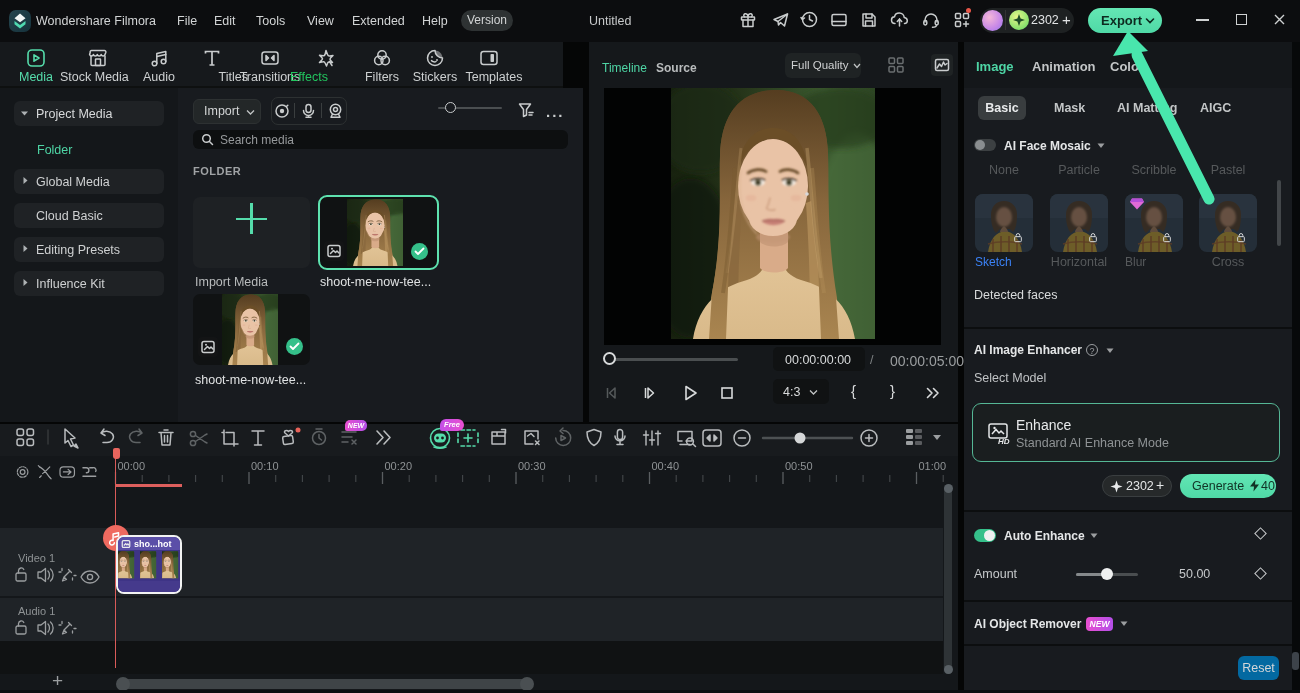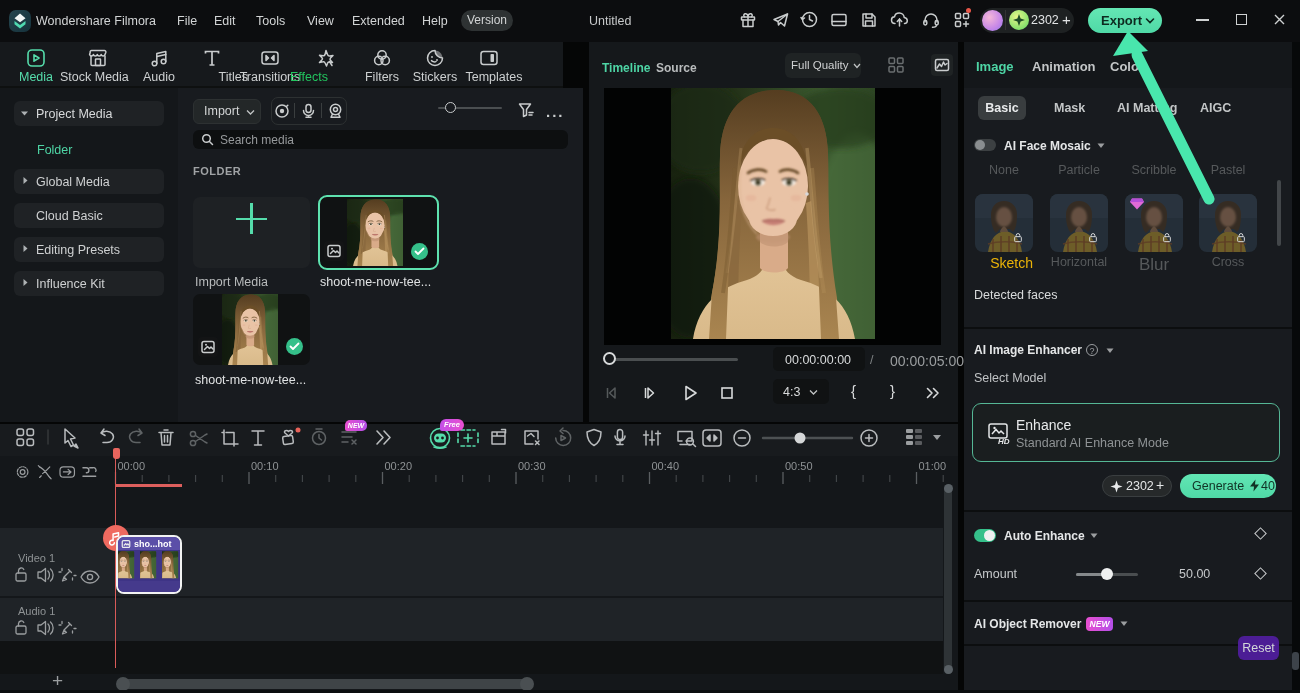--- a/index.html
+++ b/index.html
@@ -385,21 +385,21 @@
         </g>
       </svg>
   <div class="abs" style="left:108px;top:250px;width:17px;height:17px;background:#35c08a;border-radius:50%"></div>
   <svg class="abs" style="left:111px;top:254px" width="11" height="9" viewBox="0 0 11 9">
         <path d="M1.5 4.5 L4 7 L9.5 1.5" stroke="#fff" stroke-width="1.8" fill="none" stroke-linecap="round" stroke-linejoin="round"></path>
       </svg>
   <div class="abs" style="left:17px;top:285px;color:#e0e2e3;font-size:12.5px">shoot-me-now-tee...</div>
 </div>
 
 <div class="abs" style="left:589px;top:42px;width:369px;height:380px;background:#15181b">
-  <div class="abs" style="left:13px;top:19px;color:#4ed5a5;font-size:12px;font-weight:bold">Timeline</div>
+  <div class="abs" style="left:13px;top:19px;color:#4ed5a5;font-size:12px;font-weight:normal">Timeline</div>
   <div class="abs" style="left:67px;top:19px;color:#b9bcbd;font-size:12px;font-weight:bold">Source</div>
   <div class="abs" style="left:196px;top:11px;width:76px;height:25px;background:#1f2324;border-radius:6px"></div>
   <div class="abs" style="left:202px;top:17px;color:#cfd1d2;font-size:11.5px">Full Quality</div>
   <svg class="abs" style="left:264px;top:21px" width="8" height="6" viewBox="0 0 8 6">
         <path d="M1 1 L4 4.5 L7 1" stroke="#c0c3c4" stroke-width="1.2" fill="none"></path>
       </svg>
   <svg class="abs" style="left:297px;top:13px" width="20" height="20" viewBox="0 0 20 20">
         <g class="icond" stroke-width="1.4">
           <rect x="3" y="3" width="5.5" height="5.5" rx="1"></rect>
           <rect x="11.5" y="3" width="5.5" height="5.5" rx="1"></rect>
@@ -517,23 +517,23 @@
           <rect x="2" y="5.5" width="8" height="6" rx="1"></rect>
           <path d="M3.8 5.5 V4 a2.2 2.2 0 0 1 4.4 0 V5.5"></path>
         </g>
       </svg>
 
   <svg class="abs" style="left:165px;top:155px" width="16" height="14" viewBox="0 0 16 14">
         <path d="M3 1.5 H13 L15 5 L8 12.5 L1 5 Z" fill="#e06ad6"></path>
         <path d="M3 1.5 H13 L15 5 H1 Z" fill="#b44fd8"></path>
       </svg>
 
-  <div class="abs" style="left:11px;top:213px;width:58px;text-align:right;color:#eab308;font-size:14px">Sketch</div>
+  <div class="abs" style="left:11px;top:213px;width:58px;text-align:left;color:#3b82f6;font-size:12px">Sketch</div>
   <div class="abs" style="left:81px;top:213px;width:68px;text-align:center;color:#56595b;font-size:12.5px">Horizontal</div>
-  <div class="abs" style="left:161px;top:213px;width:58px;text-align:center;color:#56595b;font-size:17px">Blur</div>
+  <div class="abs" style="left:161px;top:213px;width:58px;color:#56595b;font-size:12px">Blur</div>
   <div class="abs" style="left:235px;top:213px;width:58px;text-align:center;color:#56595b;font-size:12.5px">Cross</div>
   <div class="abs" style="left:10px;top:246px;color:#d8dadb;font-size:12.5px">Detected faces</div>
   <div class="abs" style="left:0;top:285px;width:336px;height:2px;background:#0c0e0f"></div>
 
   <div class="abs" style="left:10px;top:301px;color:#e4e6e7;font-size:12px;font-weight:bold">AI Image Enhancer</div>
   <div class="abs" style="left:122px;top:302px;width:12px;height:12px;border:1px solid #9a9da0;border-radius:50%;color:#9a9da0;font-size:9px;text-align:center;line-height:12px">?</div>
   <svg class="abs" style="left:142px;top:306px" width="8" height="6" viewBox="0 0 8 6">
         <path d="M0.5 0.5 L4 5 L7.5 0.5 Z" fill="#9b9ea0"></path>
       </svg>
   <div class="abs" style="left:10px;top:329px;color:#c0c3c5;font-size:12.5px">Select Model</div>
@@ -580,21 +580,21 @@
   <div class="abs" style="left:292px;top:527px;width:9px;height:9px;border:1.4px solid #c9cccd;transform:rotate(45deg)"></div>
   <div class="abs" style="left:0;top:558px;width:336px;height:2px;background:#0c0e0f"></div>
 
   <div class="abs" style="left:10px;top:575px;color:#e4e6e7;font-size:12px;font-weight:bold">AI Object Remover</div>
   <div class="abs" style="left:122px;top:575px;width:27px;height:14px;background:linear-gradient(90deg,#e84fd0,#b44fe8);border-radius:4px;color:#fff;font-size:8.5px;font-weight:bold;font-style:italic;text-align:center;line-height:14px">NEW</div>
   <svg class="abs" style="left:156px;top:579px" width="8" height="6" viewBox="0 0 8 6">
         <path d="M0.5 0.5 L4 5 L7.5 0.5 Z" fill="#9b9ea0"></path>
       </svg>
   <div class="abs" style="left:0;top:602px;width:336px;height:2px;background:#0c0e0f"></div>
 
-  <div class="abs" style="left:274px;top:594px;width:41px;height:24px;background:#4c1d95;border-radius:6px;color:#d3d6d8;font-size:12.5px;text-align:center;line-height:24px">Reset</div>
+  <div class="abs" style="left:274px;top:614px;width:41px;height:24px;background:#0369a1;border-radius:6px;color:#d3d6d8;font-size:12.5px;text-align:center;line-height:24px">Reset</div>
 
   <div class="abs" style="left:313px;top:138px;width:4px;height:66px;background:#43474a;border-radius:2px"></div>
 </div>
 <div class="abs" style="left:1292px;top:42px;width:8px;height:651px;background:#07090a;z-index:40"></div>
 <div class="abs" style="left:1292px;top:652px;width:7px;height:18px;background:#3d434a;border-radius:3px;z-index:41"></div>
 <div class="abs" style="left:0;top:690px;width:1300px;height:3px;background:#0b0d0e;z-index:60"></div>
 
 <svg class="abs" style="left:1080px;top:20px;z-index:50" width="160" height="190" viewBox="0 0 160 190">
   <line x1="129" y1="179" x2="57" y2="35" stroke="#49e6ad" stroke-width="11" stroke-linecap="round"></line>
   <path d="M48 11 L33 36 L68 31 Z" fill="#49e6ad"></path>

